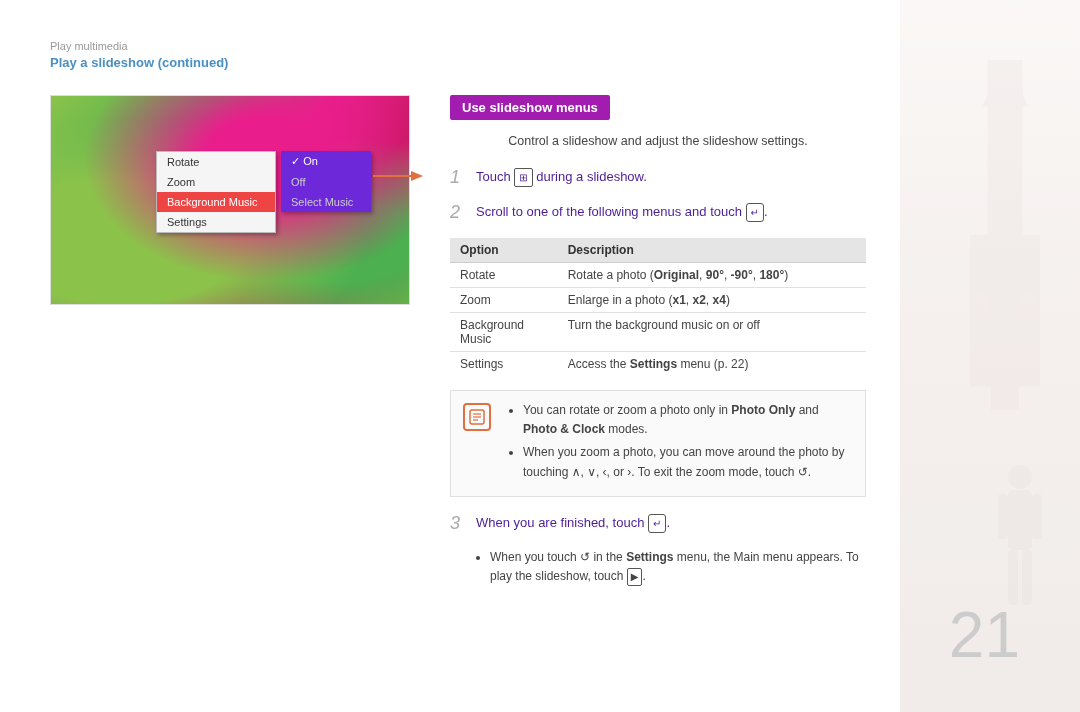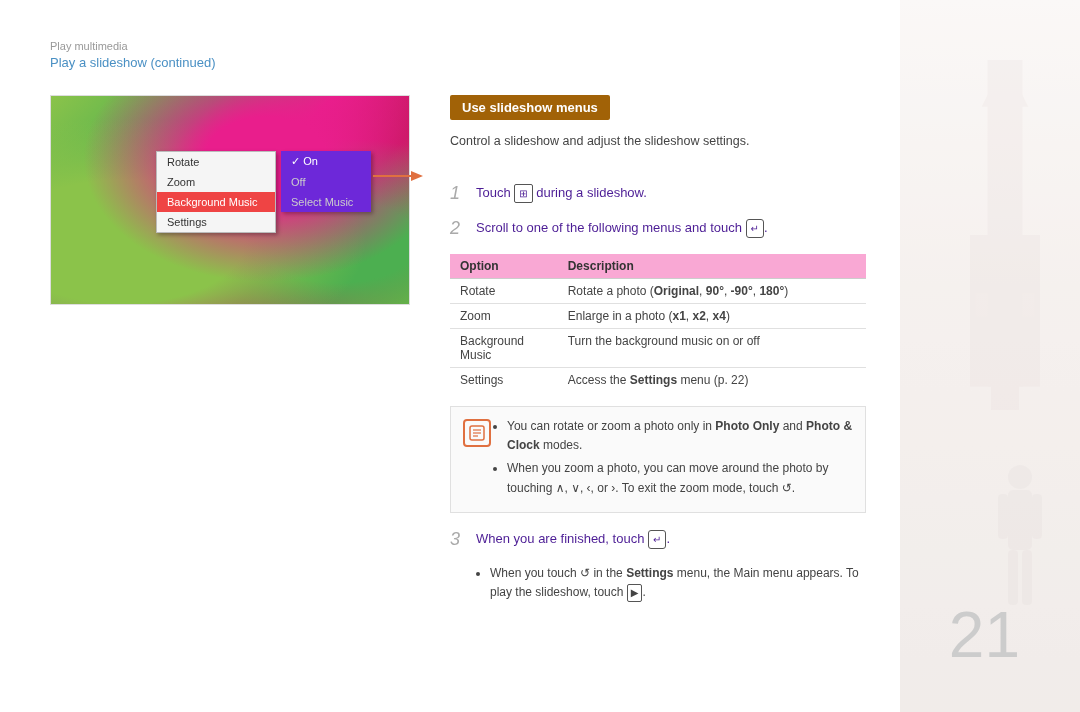--- a/index.html
+++ b/index.html
@@ -55,21 +55,21 @@
     .breadcrumb-parent {
       color: #999;
       font-size: 11px;
       display: block;
       margin-bottom: 3px;
     }
 
     .breadcrumb-current {
       color: #4a90c4;
       font-size: 13px;
-      font-weight: 400;
+      font-weight: 700;
     }
 
     
     .content-columns {
       display: flex;
       gap: 40px;
       margin-top: 10px;
     }
 
     
@@ -152,35 +152,36 @@
     .sub-menu-item.inactive {
       color: #ccc;
     }
 
     
     .right-column {
       flex: 1;
     }
 
     .section-title {
-      background: #a16207;
+      background: #a21caf;
       color: white;
       padding: 5px 12px;
       font-size: 13px;
       font-weight: bold;
       margin-bottom: 12px;
       display: inline-block;
       border-radius: 2px;
     }
 
     .intro-text {
       font-size: 12.5px;
       color: #444;
-      margin-bottom: 32px;
+      margin-bottom: 16px;
       line-height: 1.5;
+      text-align: center;
     }
 
     .step {
       display: flex;
       align-items: flex-start;
       margin-bottom: 14px;
     }
 
     .step-number {
       font-size: 18px;
@@ -200,21 +201,21 @@
 
     
     .options-table {
       width: 100%;
       border-collapse: collapse;
       margin-bottom: 14px;
       font-size: 12px;
     }
 
     .options-table th {
-      background: #f9a8d4;
+      background: #e5e5e5;
       padding: 5px 10px;
       text-align: left;
       font-weight: 600;
       border-bottom: 1px solid #ccc;
       color: #333;
     }
 
     .options-table td {
       padding: 5px 10px;
       border-bottom: 1px solid #e0e0e0;
@@ -230,21 +231,21 @@
       font-weight: 500;
       min-width: 75px;
     }
 
     .bold-text { font-weight: bold; }
 
     
     .note-box {
       display: flex;
       align-items: flex-start;
-      gap: 2px;
+      gap: 18px;
       background: #fafafa;
       border: 1px solid #e0e0e0;
       padding: 10px 12px;
       margin-bottom: 16px;
       font-size: 12px;
       line-height: 1.6;
     }
 
     .note-icon {
       flex: 0 0 28px;

